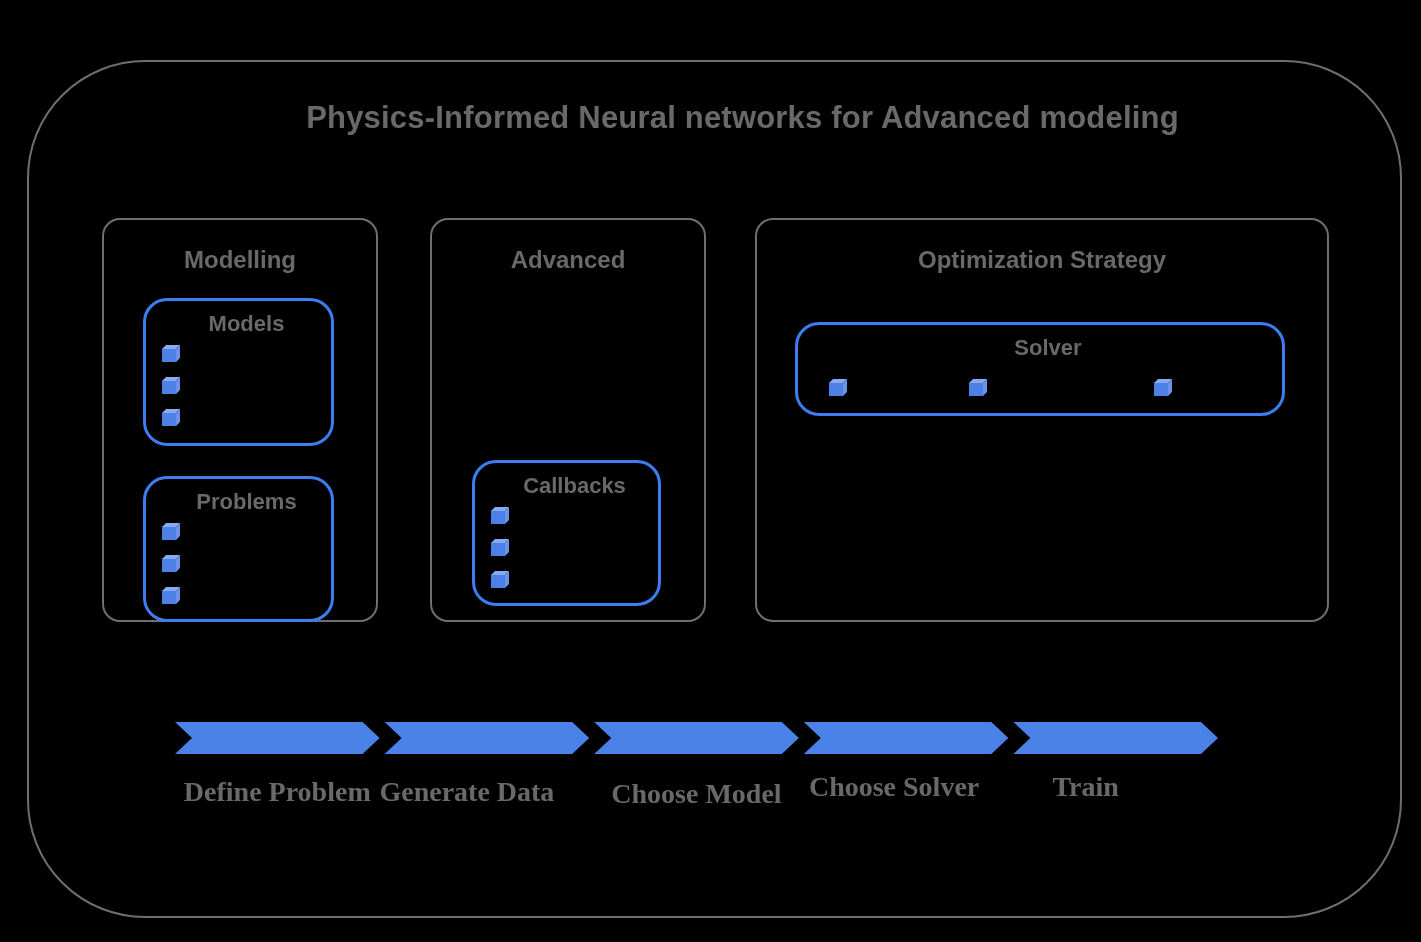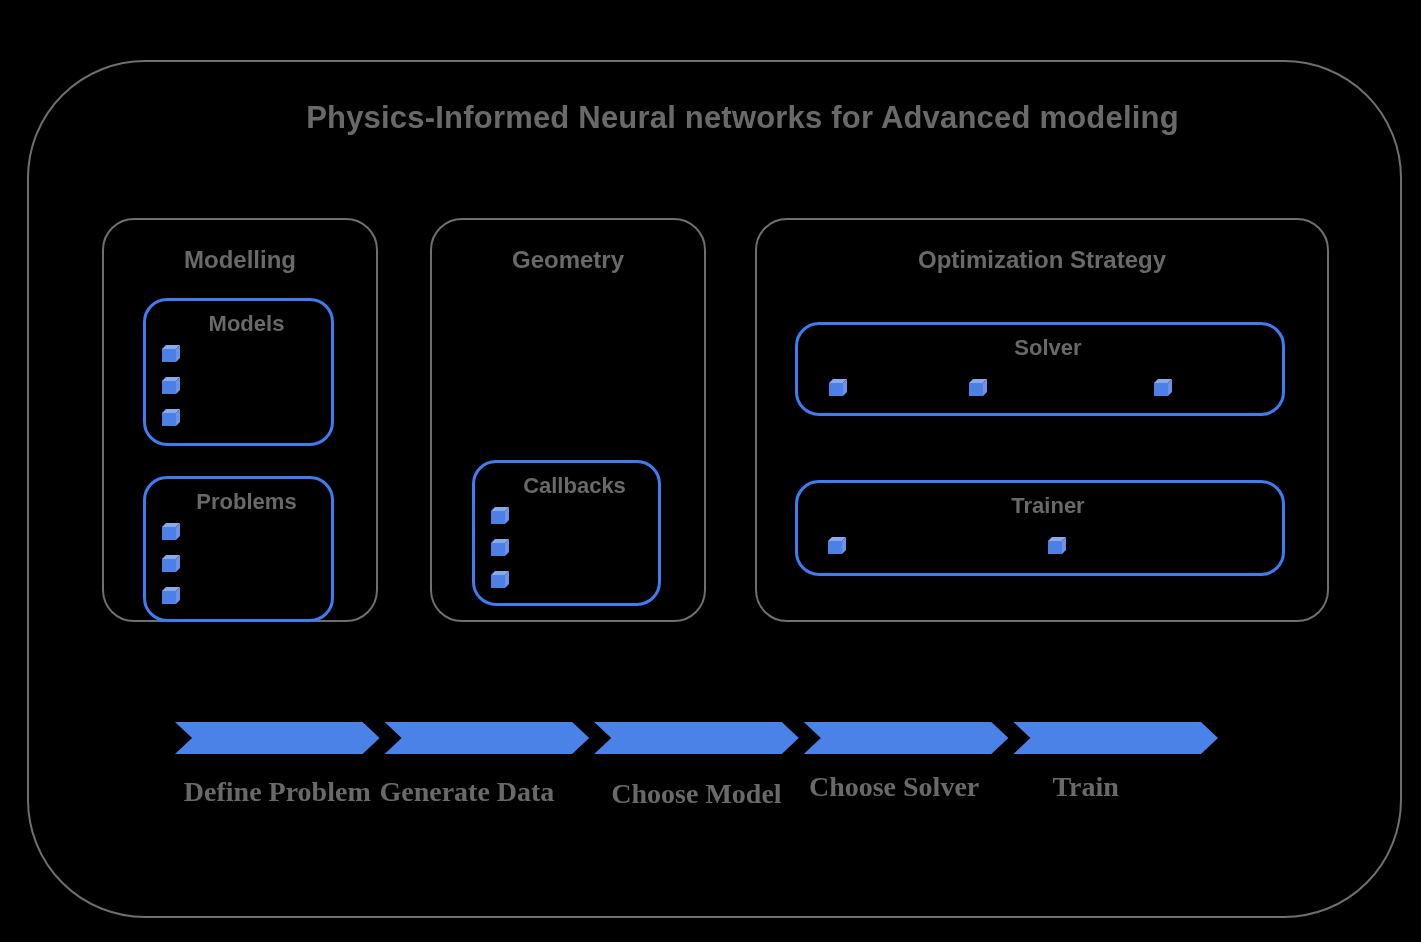--- a/index.html
+++ b/index.html
@@ -9,21 +9,21 @@
   }
   .frame {
     position:absolute; left:27px; top:60px; width:1371px; height:854px;
     border:2px solid var(--gray-border); border-radius:118px;
   }
   .main-title {
     position:absolute; left:0; top:100px; width:100%; text-align:center;
     font-size:31px; font-weight:700; color:var(--gray-text); letter-spacing:.2px;margin-left:32px;
   }
   .section {
-    position:absolute; border:2px solid var(--gray-border); border-radius:32px;
+    position:absolute; border:2px solid var(--gray-border); border-radius:18px;
   }
   #sec-modelling    { left:102px; top:218px; width:272px; height:400px; }
   #sec-features     { left:430px; top:218px; width:272px; height:400px; }
   #sec-optimization { left:755px; top:218px; width:570px; height:400px; }
   .section-title {
     margin-top:26px; text-align:center; font-size:24px; font-weight:700;
     color:var(--gray-text);
   }
   .card {
     position:absolute; border:3px solid var(--blue-border); border-radius:24px;
@@ -105,44 +105,37 @@
       <div class="card-title">Problems</div>
       <div class="bullets bullets-col">
           <div class="cube"></div>
           <div class="cube"></div>
           <div class="cube"></div>
         </div>
     </div>
   </div>
 
   <div class="section" id="sec-features">
-    <div class="section-title">Geometry</div>
+    <div class="section-title">Advanced</div>
     <div class="card" id="card-callbacks">
       <div class="card-title">Callbacks</div>
       <div class="bullets bullets-col">
           <div class="cube"></div>
           <div class="cube"></div>
           <div class="cube"></div>
         </div>
     </div>
   </div>
 
   <div class="section" id="sec-optimization">
     <div class="section-title">Optimization Strategy</div>
     <div class="card" id="card-solver">
       <div class="card-title">Solver</div>
       <div class="bullets bullets-row">
           <div class="cube"></div>
-          <div class="cube"></div>
-          <div class="cube"></div>
-        </div>
-    </div>
-    <div class="card" id="card-trainer">
-      <div class="card-title">Trainer</div>
-      <div class="bullets bullets-row">
           <div class="cube"></div>
           <div class="cube"></div>
         </div>
     </div>
   </div>
 
   <div class="arrow">
       <div class="arrow-seg"></div>
       <div class="arrow-seg"></div>
       <div class="arrow-seg"></div>

